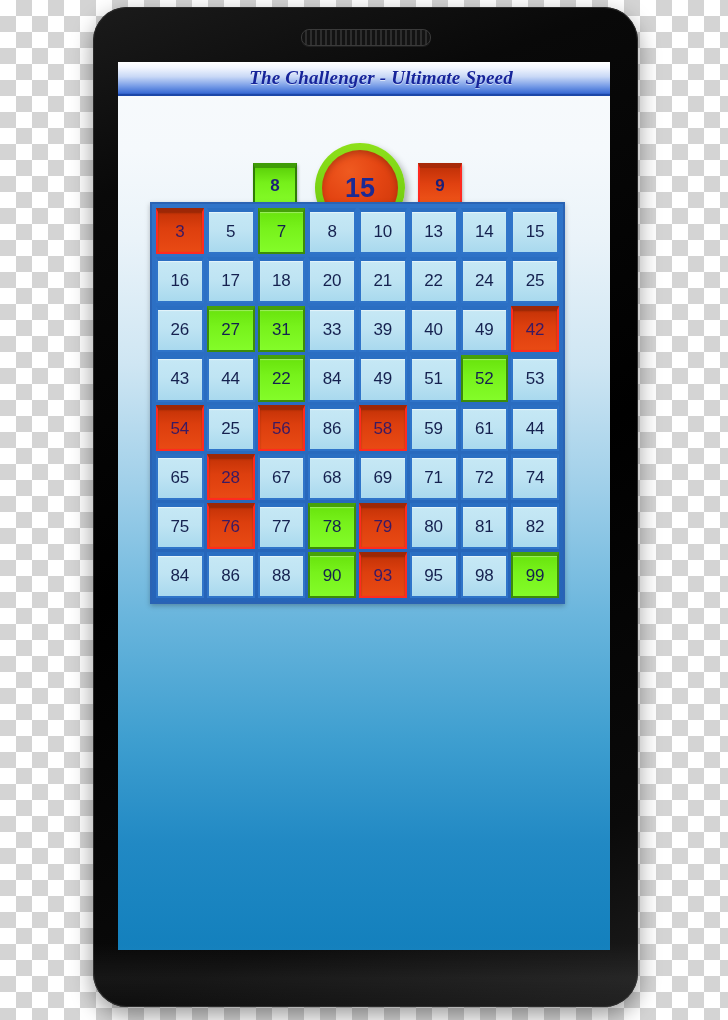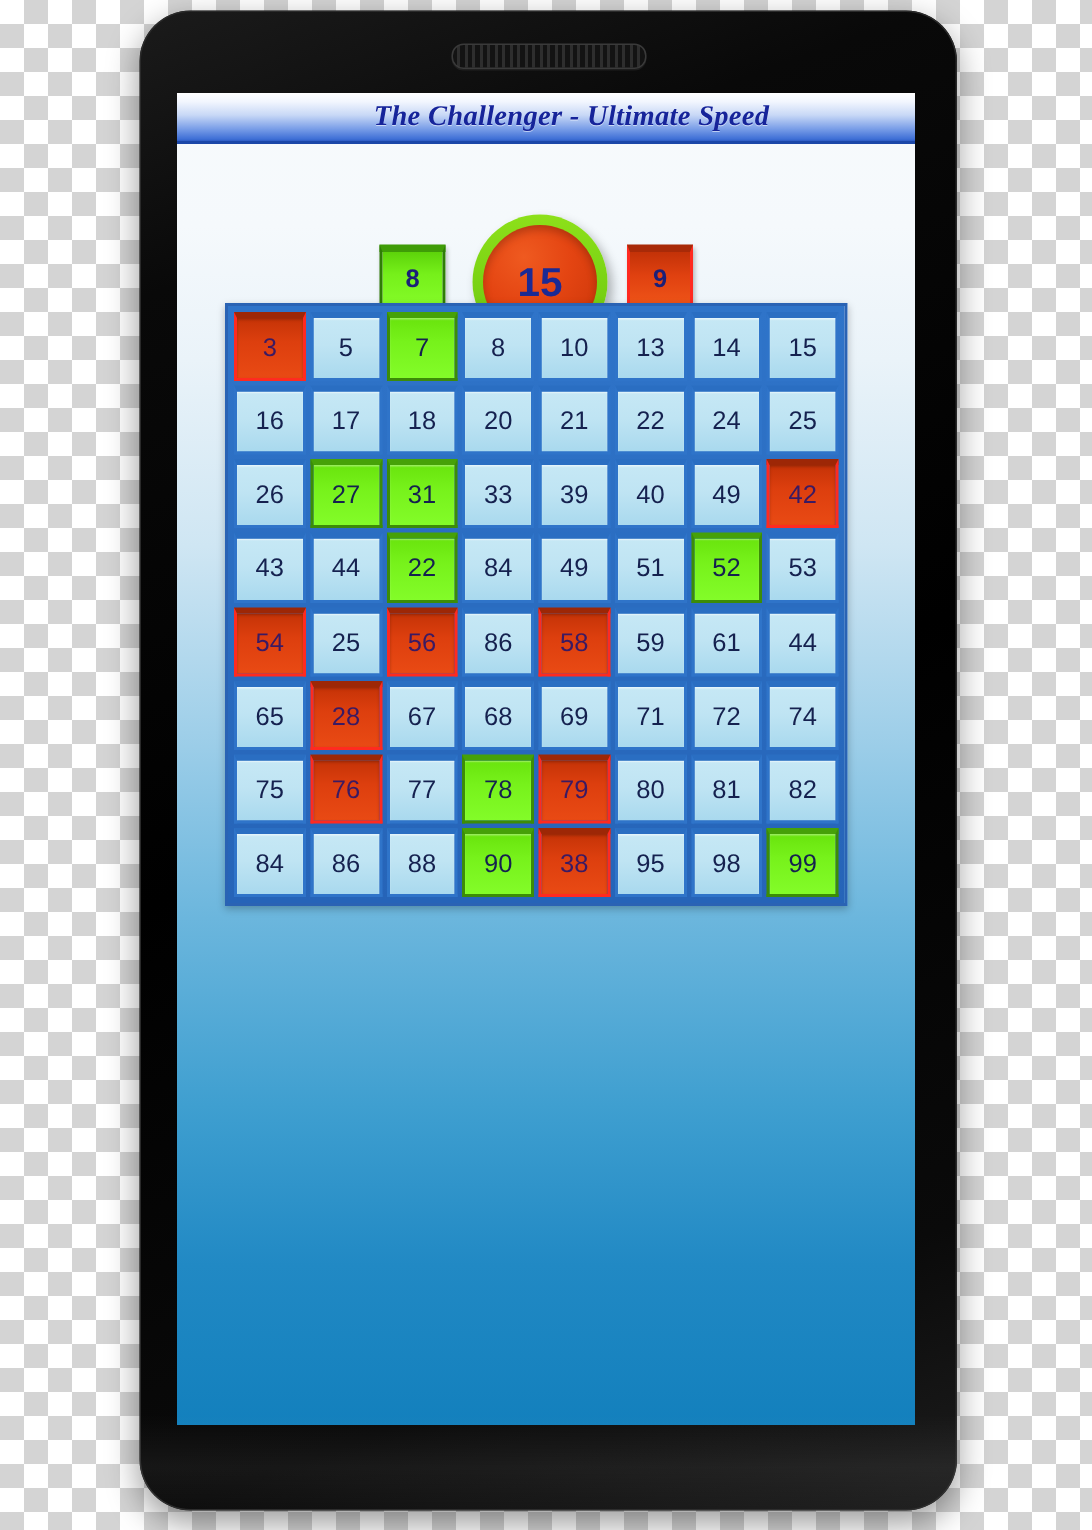--- a/index.html
+++ b/index.html
@@ -304,20 +304,20 @@
         <div class="cell normal">77</div>
         <div class="cell green">78</div>
         <div class="cell red">79</div>
         <div class="cell normal">80</div>
         <div class="cell normal">81</div>
         <div class="cell normal">82</div>
         <div class="cell normal">84</div>
         <div class="cell normal">86</div>
         <div class="cell normal">88</div>
         <div class="cell green">90</div>
-        <div class="cell red">38</div>
+        <div class="cell red">93</div>
         <div class="cell normal">95</div>
         <div class="cell normal">98</div>
         <div class="cell green">99</div>
       </div>
 
   </div>
 </div>
 
 </body></html>

